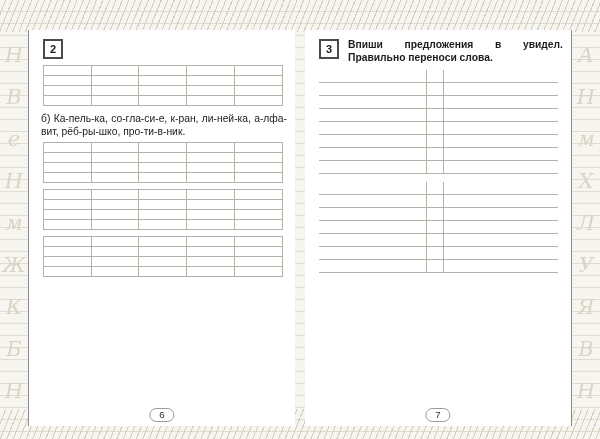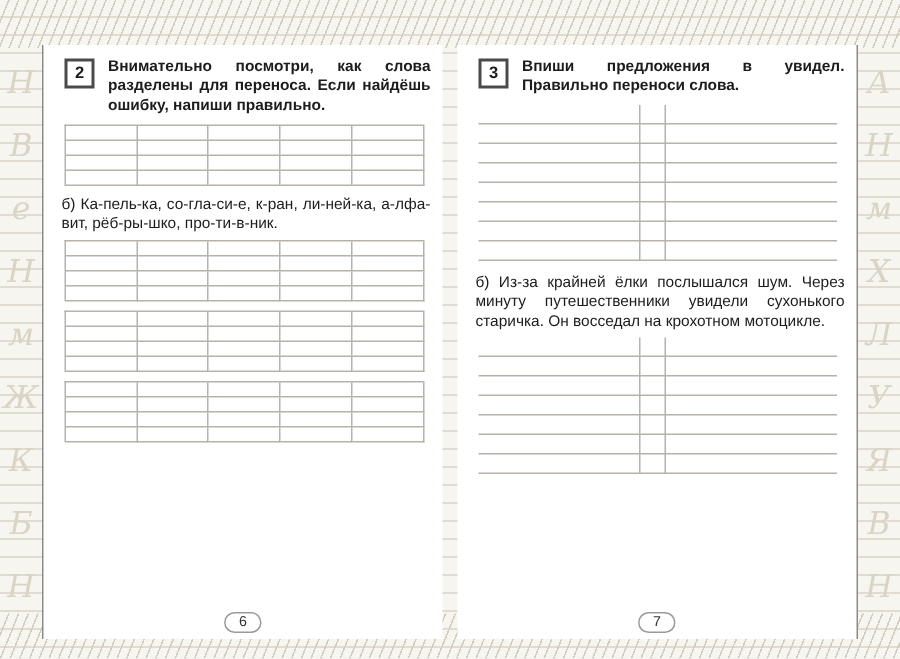--- a/index.html
+++ b/index.html
@@ -94,21 +94,20 @@
 Х
 Л
 У
 Я
 В
 Н</div>
 
 <div class="page page-left">
   <div class="ex-header">
     <div class="ex-num">2</div>
-    <p class="instr">Внимательно посмотри, как слова разделены для переноса. Если найдёшь ошибку, напиши правильно.</p>
   </div>
 
   <div class="wgrid">
       <i></i>
       <i></i>
       <i></i>
       <i></i>
       <i></i>
       <i></i>
       <i></i>
@@ -212,21 +211,20 @@
       <div class="ln"></div>
       <div class="ln"></div>
     <div class="ln"></div>
       <div class="ln"></div>
       <div class="ln"></div>
       <div class="ln"></div>
     <div class="vl v1"></div>
     <div class="vl v2"></div>
   </div>
 
-  <p class="item"><span class="lbl">б)</span> <span>Из-за крайней ёлки послышался шум. Через минуту путешественники увидели сухонького старичка. Он восседал на крохотном мотоцикле.</span></p>
   <div class="rule-block">
     <div class="ln"></div>
       <div class="ln"></div>
       <div class="ln"></div>
       <div class="ln"></div>
     <div class="ln"></div>
       <div class="ln"></div>
       <div class="ln"></div>
     <div class="vl v1"></div>
     <div class="vl v2"></div>

